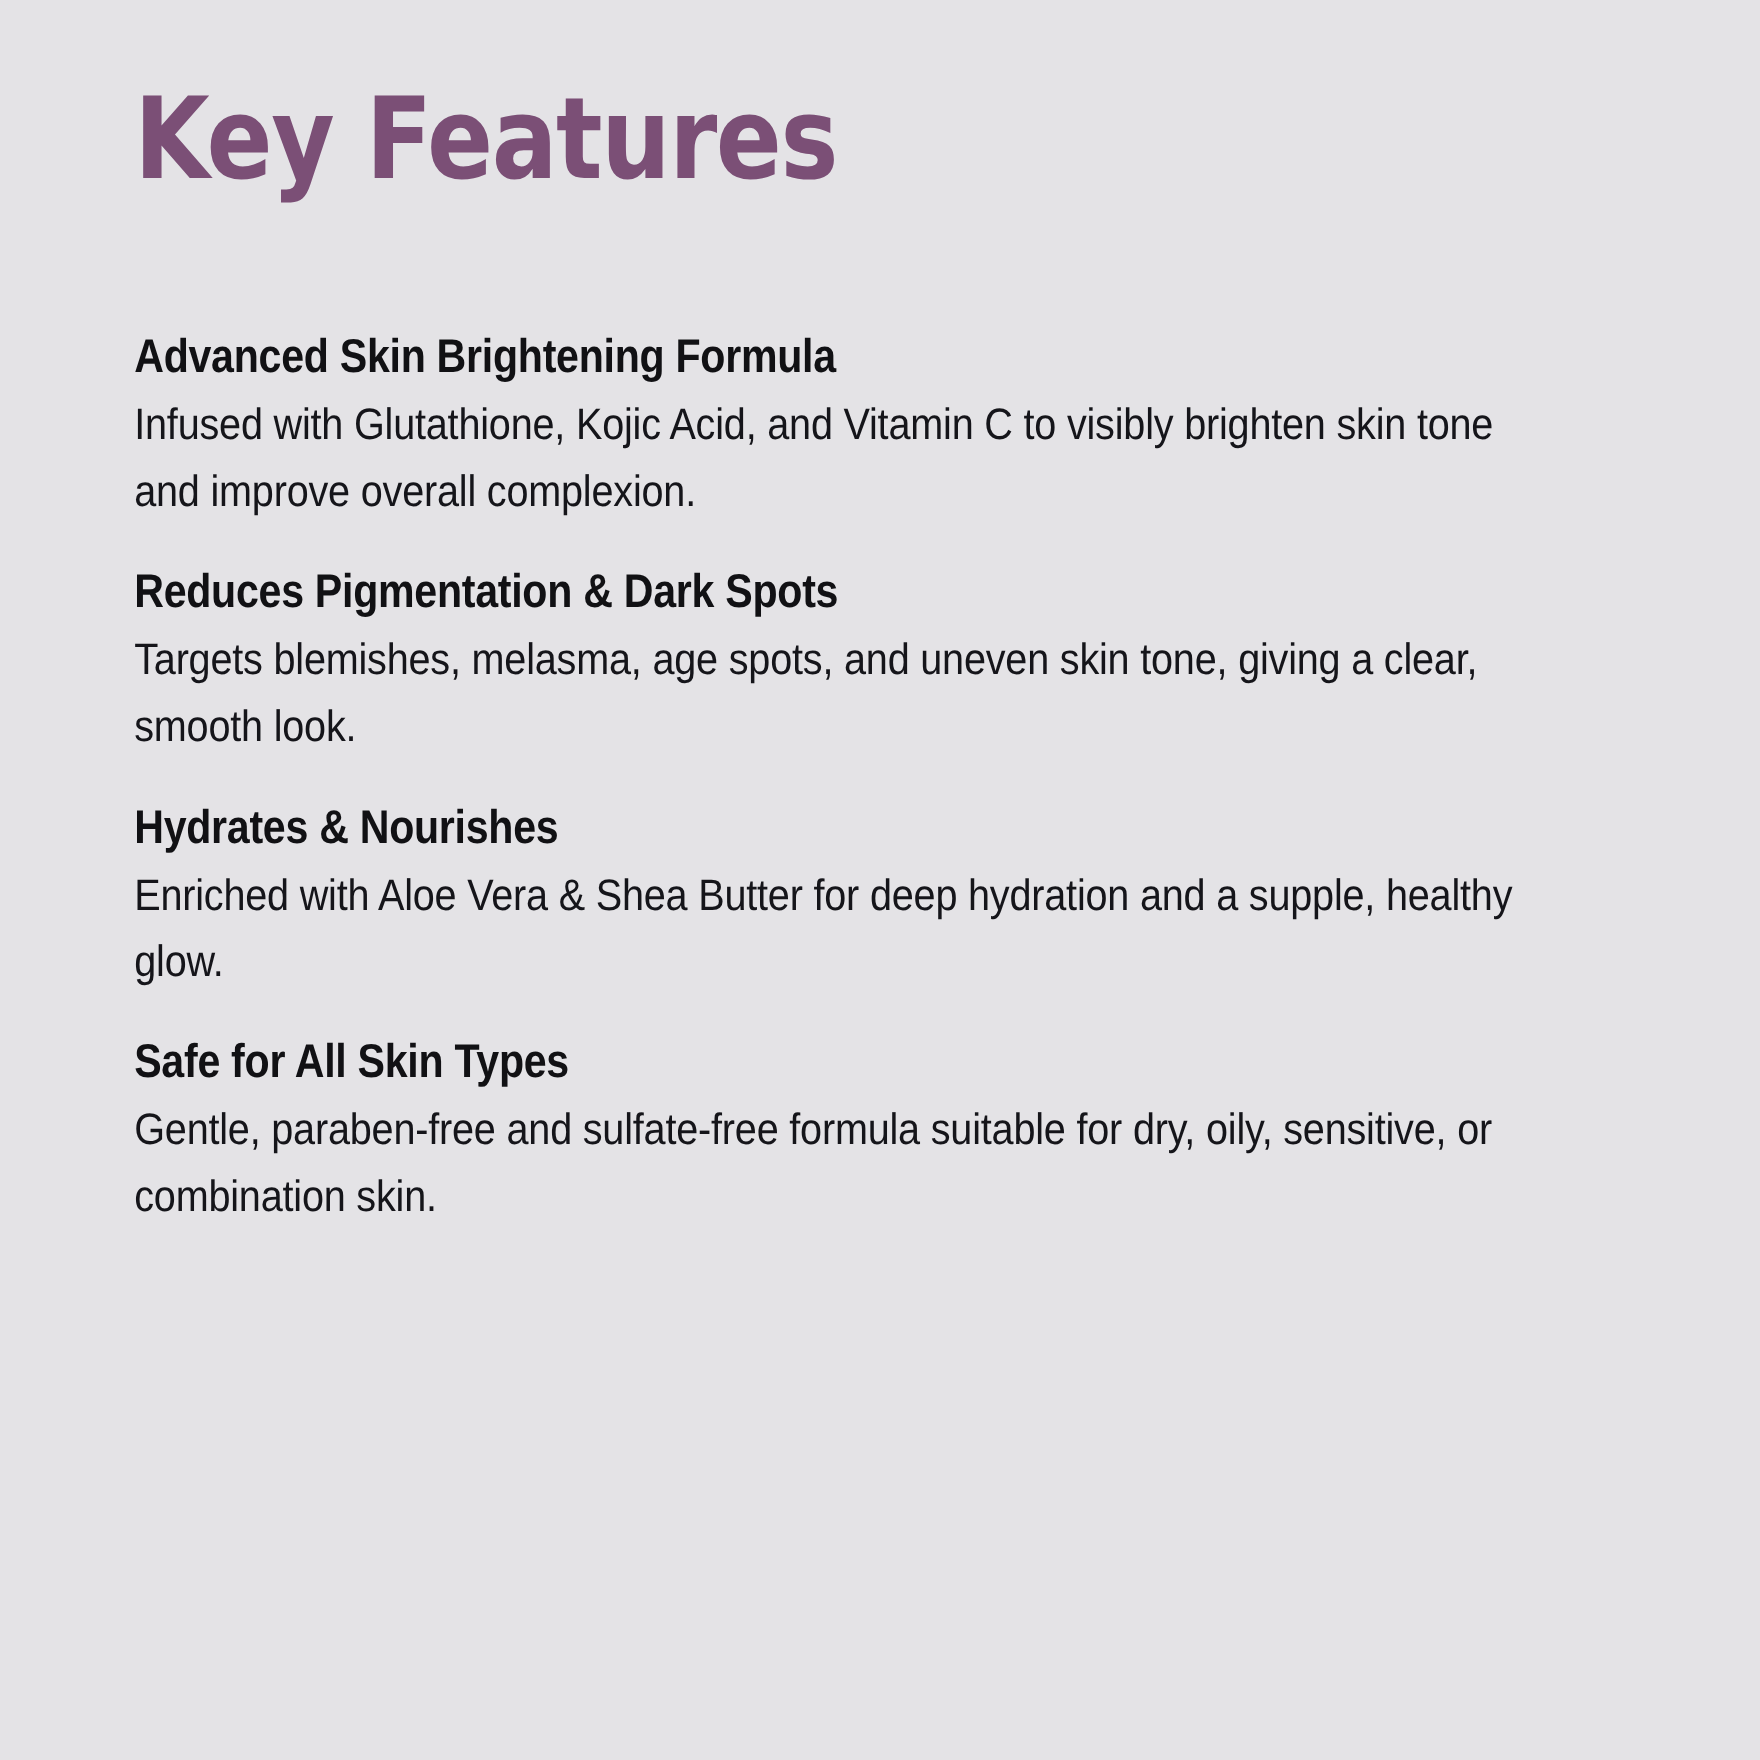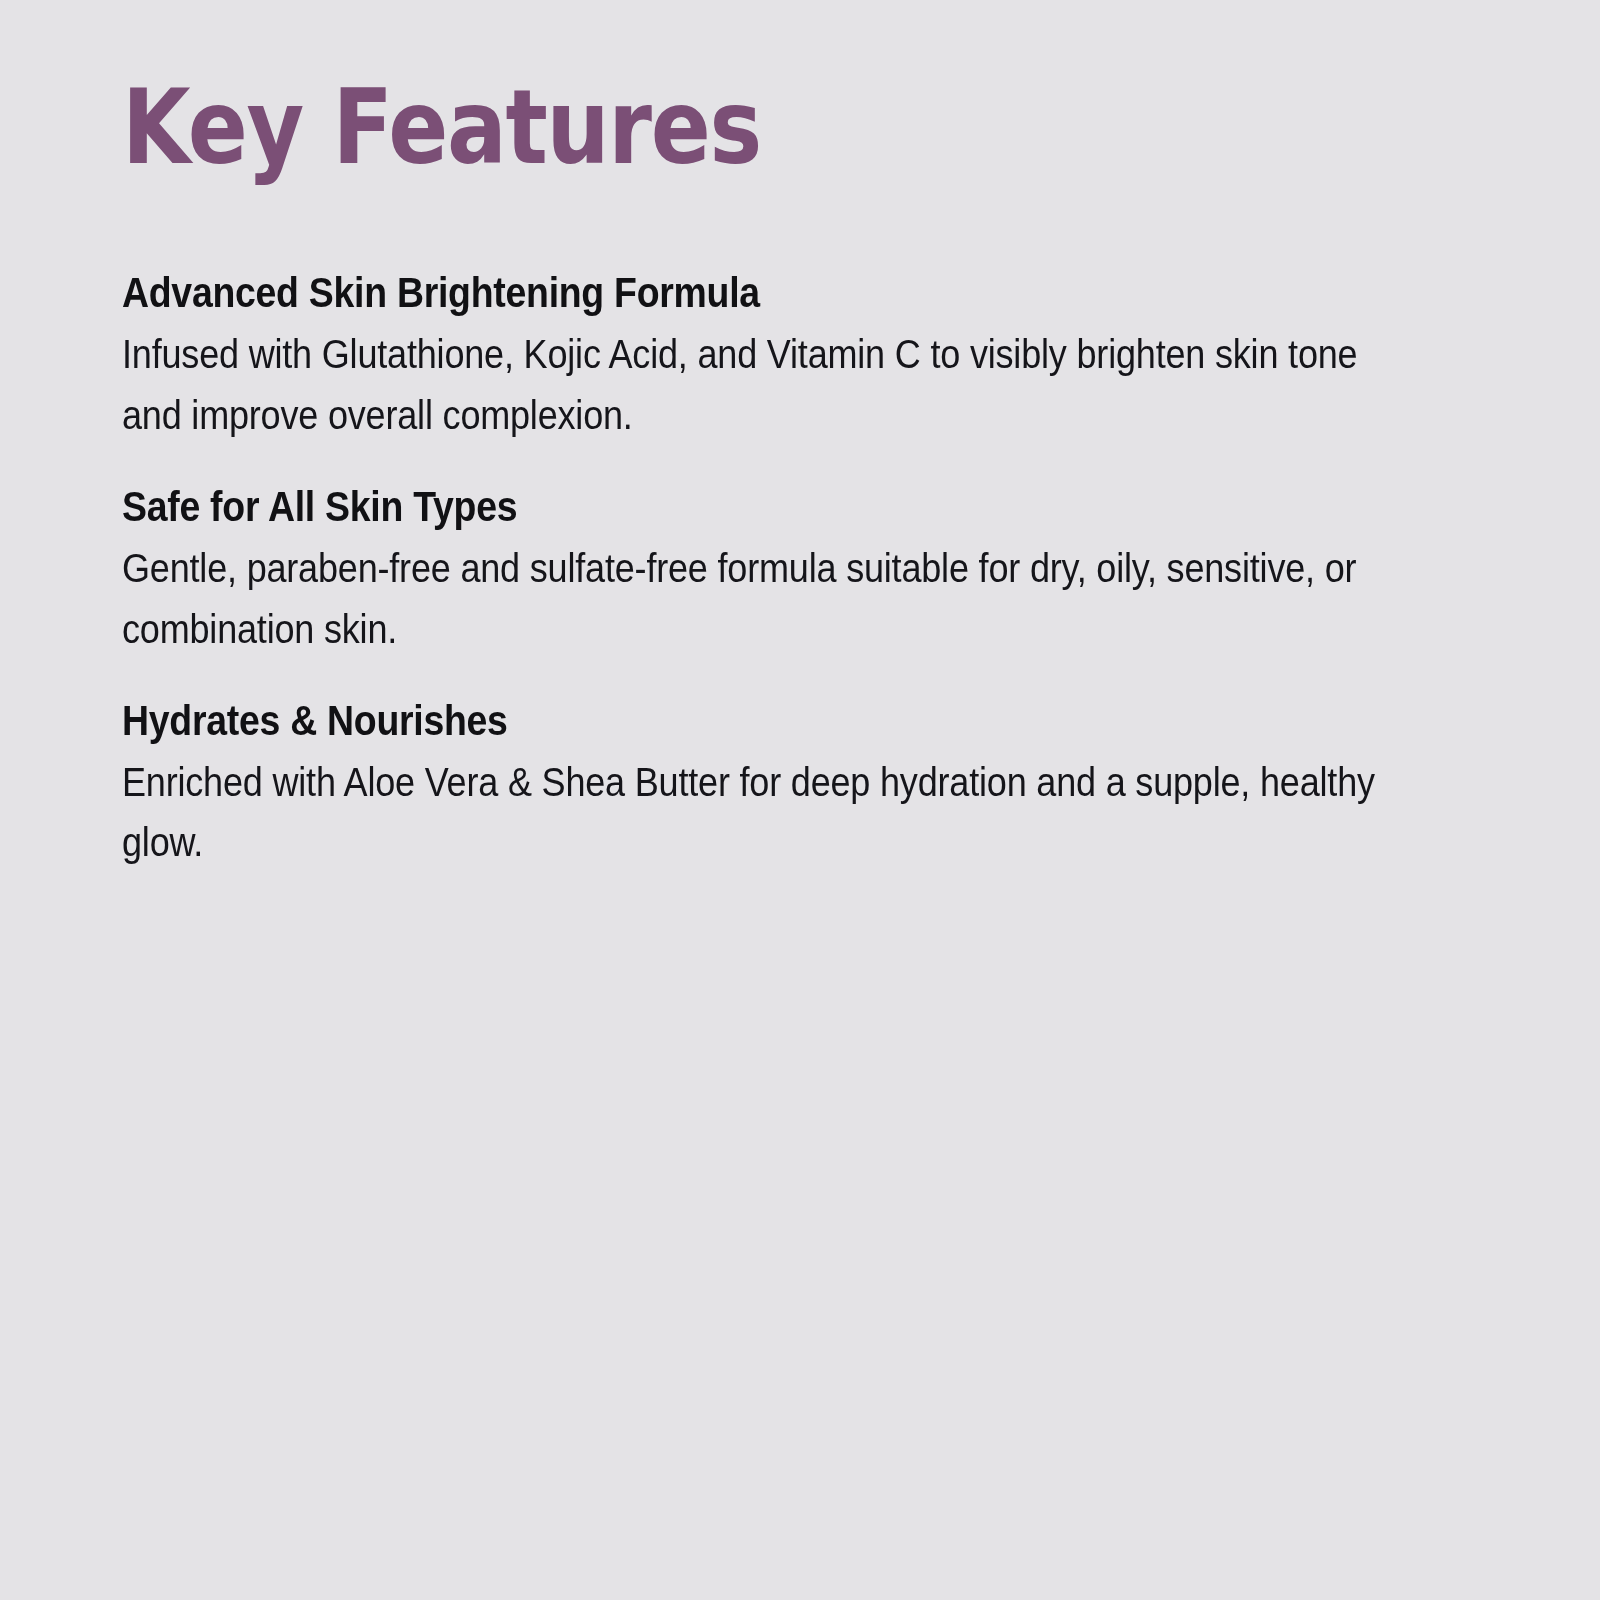--- a/index.html
+++ b/index.html
@@ -40,21 +40,21 @@
     letter-spacing: -1.5px;
     color: #7b4f76;
     transform: scaleX(0.86);
     transform-origin: left center;
     white-space: nowrap;
   }
 
   .features {
     position: absolute;
     left: 122px;
-    top: 268px;
+    top: 300px;
     width: 1300px;
   }
 
   .feature {
     margin: 0 0 36px 0;
   }
   .feature:last-child {
     margin-bottom: 0;
   }
 
@@ -93,26 +93,30 @@
     <h1 class="page-title">Key Features</h1>
   </div>
 
   <div class="features">
 
     <div class="feature">
       <h2 class="feature-heading">Advanced Skin Brightening Formula</h2>
       <p class="feature-body">Infused with Glutathione, Kojic Acid, and Vitamin C to visibly brighten skin tone and improve overall complexion.</p>
     </div>
 
-
     <div class="feature">
-      <h2 class="feature-heading">Safe for All Skin Types</h2>
-      <p class="feature-body">Gentle, paraben-free and sulfate-free formula suitable for dry, oily, sensitive, or combination skin.</p>
+      <h2 class="feature-heading">Reduces Pigmentation &amp; Dark Spots</h2>
+      <p class="feature-body">Targets blemishes, melasma, age spots, and uneven skin tone, giving a clear, smooth look.</p>
     </div>
 
     <div class="feature">
       <h2 class="feature-heading">Hydrates &amp; Nourishes</h2>
       <p class="feature-body">Enriched with Aloe Vera &amp; Shea Butter for deep hydration and a supple, healthy glow.</p>
     </div>
 
+    <div class="feature">
+      <h2 class="feature-heading">Safe for All Skin Types</h2>
+      <p class="feature-body">Gentle, paraben-free and sulfate-free formula suitable for dry, oily, sensitive, or combination skin.</p>
+    </div>
+
 
   </div>
 </div>
 
 </body></html>

